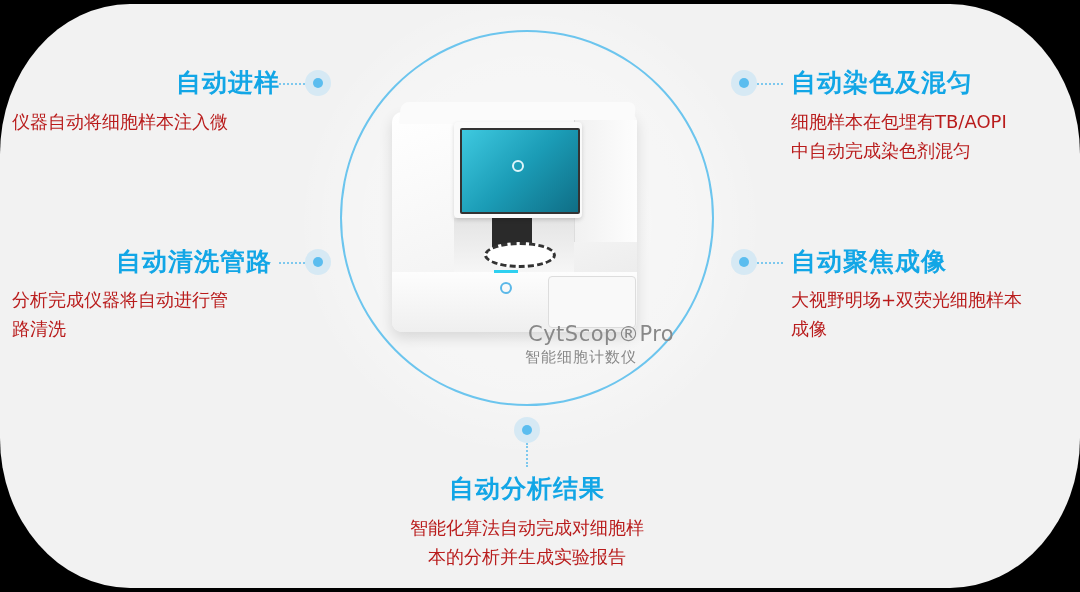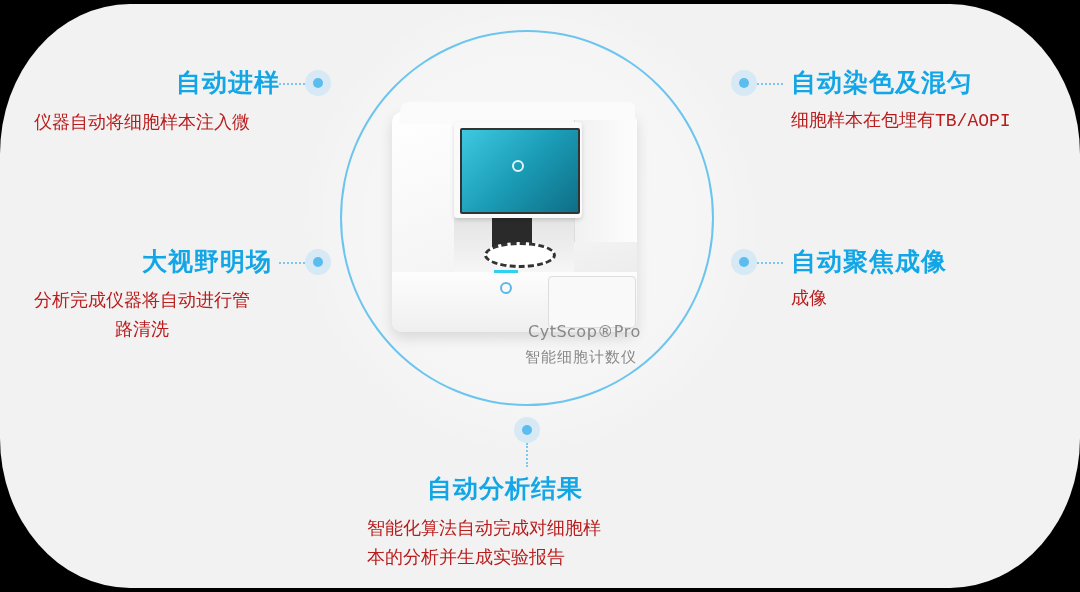--- a/index.html
+++ b/index.html
@@ -10,42 +10,42 @@
   .halo { position:absolute; left:300px; top:-10px; width:460px; height:460px; border-radius:50%;
           background:radial-gradient(circle, rgba(255,255,255,0.55) 0%, rgba(255,255,255,0.25) 55%, rgba(242,242,242,0) 72%); }
   .ring { position:absolute; left:340px; top:26px; width:374px; height:376px; border-radius:50%;
           border:2px solid #6cc5ee; box-sizing:border-box; }
   .dot { position:absolute; width:26px; height:26px; border-radius:50%; background:#d6e9f4; }
   .dot::after { content:""; position:absolute; left:8px; top:8px; width:10px; height:10px; border-radius:50%; background:#5bbdef; }
   .hline { position:absolute; height:0; border-top:2px dotted #7dc8ee; }
   .vline { position:absolute; width:0; border-left:2px dotted #7dc8ee; }
   .title { position:absolute; font-weight:bold; font-size:25px; color:#12a6e6; white-space:nowrap; letter-spacing:1px; }
   .desc { position:absolute; font-size:18px; color:#b91c1c; line-height:29px; }
-  .left .title, .left .desc { text-align:center; }
-  .right .title, .right .desc { text-align:left;font-family:Liberation Mono, monospace; }
-  .center .title, .center .desc { text-align:left; }
+  .left .title, .left .desc { text-align:left; }
+  .right .title, .right .desc { text-align:left; }
+  .center .title, .center .desc { text-align:center; }
 
   
   .machine { position:absolute; left:392px; top:98px; width:250px; height:236px; }
   .m-body { position:absolute; left:0; top:10px; width:245px; height:220px; background:linear-gradient(160deg,#ffffff 0%,#f4f4f4 60%,#e6e6e6 100%);
             border-radius:10px; box-shadow:0 6px 14px rgba(0,0,0,0.12); }
   .m-top { position:absolute; left:8px; top:0; width:235px; height:22px; background:#fbfbfb; border-radius:8px 8px 2px 2px; transform:skewX(-6deg); }
   .m-right { position:absolute; left:182px; top:18px; width:62px; height:122px; background:linear-gradient(90deg,#f1f1f1,#fdfdfd); border-left:1px solid #ddd; }
   .m-screen-frame { position:absolute; left:62px; top:20px; width:128px; height:96px; background:#fafafa; border-radius:4px; box-shadow:0 2px 4px rgba(0,0,0,0.15); }
   .m-screen { position:absolute; left:68px; top:26px; width:116px; height:82px; background:linear-gradient(135deg,#3ec9e0 0%,#1b9cb6 50%,#0f6e86 100%);
               border:2px solid #333; border-radius:2px; }
   .m-logo { position:absolute; left:50px; top:30px; width:12px; height:12px; border-radius:50%; border:2px solid #dff5fa; box-sizing:border-box; }
   .m-cavity { position:absolute; left:62px; top:116px; width:120px; height:60px; background:linear-gradient(180deg,#e4e4e4,#f8f8f8); }
   .m-post { position:absolute; left:100px; top:116px; width:40px; height:38px; background:#2a2a2a; }
   .m-carousel { position:absolute; left:92px; top:140px; width:72px; height:26px; border-radius:50%; background:#fff; border:3px dashed #333; box-sizing:border-box; }
   .m-front { position:absolute; left:0; top:170px; width:245px; height:60px; background:linear-gradient(180deg,#fdfdfd,#efefef); border-radius:0 0 10px 10px; }
   .m-drawer { position:absolute; left:156px; top:174px; width:86px; height:50px; border:1px solid #ddd; border-radius:4px; background:#f9f9f9; }
   .m-light { position:absolute; left:102px; top:168px; width:24px; height:3px; background:#2fd0f0; }
   .m-power { position:absolute; left:108px; top:180px; width:8px; height:8px; border-radius:50%; border:2px solid #5bb8e8; }
-  .caption-en { position:absolute; left:528px; top:318px; font-size:16px; color:#888; letter-spacing:0.5px; }
+  .caption-en { position:absolute; left:528px; top:318px; font-size:21px; color:#888; letter-spacing:0.5px; }
   .caption-cn { position:absolute; left:525px; top:344px; font-size:15px; color:#888; letter-spacing:1px; }
 </style>
 </head>
 <body>
 
 <div class="card">
   <div class="halo"></div>
   <div class="ring"></div>
 
   <div class="machine">
@@ -70,43 +70,45 @@
   <div class="left">
     <div class="title" style="right:800px; top:62px;">自动进样</div>
     <div class="hline" style="left:279px; top:79px; width:26px;"></div>
     <div class="dot" style="left:305px; top:66px;"></div>
     <div class="desc" style="right:808px; top:103px; width:260px;">
       <div>仪器自动将细胞样本注入微</div>
     </div>
   </div>
 
   <div class="left">
-    <div class="title" style="right:808px; top:241px;">大视野明场</div>
+    <div class="title" style="right:808px; top:241px;">自动清洗管路</div>
     <div class="hline" style="left:279px; top:258px; width:26px;"></div>
     <div class="dot" style="left:305px; top:245px;"></div>
     <div class="desc" style="right:808px; top:281px; width:260px;">
       <div>分析完成仪器将自动进行管</div>
       <div>路清洗</div>
     </div>
   </div>
 
   <div class="right">
     <div class="dot" style="left:731px; top:66px;"></div>
     <div class="hline" style="left:757px; top:79px; width:26px;"></div>
     <div class="title" style="left:791px; top:62px;">自动染色及混匀</div>
     <div class="desc" style="left:791px; top:103px; width:260px;">
       <div>细胞样本在包埋有TB/AOPI</div>
+      <div>中自动完成染色剂混匀</div>
     </div>
   </div>
 
   <div class="right">
     <div class="dot" style="left:731px; top:245px;"></div>
     <div class="hline" style="left:757px; top:258px; width:26px;"></div>
     <div class="title" style="left:791px; top:241px;">自动聚焦成像</div>
     <div class="desc" style="left:791px; top:281px; width:280px;">
+      <div>大视野明场+双荧光细胞样本</div>
       <div>成像</div>
     </div>
   </div>
 
   <div class="center">
     <div class="dot" style="left:514px; top:413px;"></div>
     <div class="vline" style="left:526px; top:439px; height:24px;"></div>
     <div class="title" style="left:427px; top:468px; width:200px;">自动分析结果</div>
     <div class="desc" style="left:367px; top:509px; width:320px;">
       <div>智能化算法自动完成对细胞样</div>

